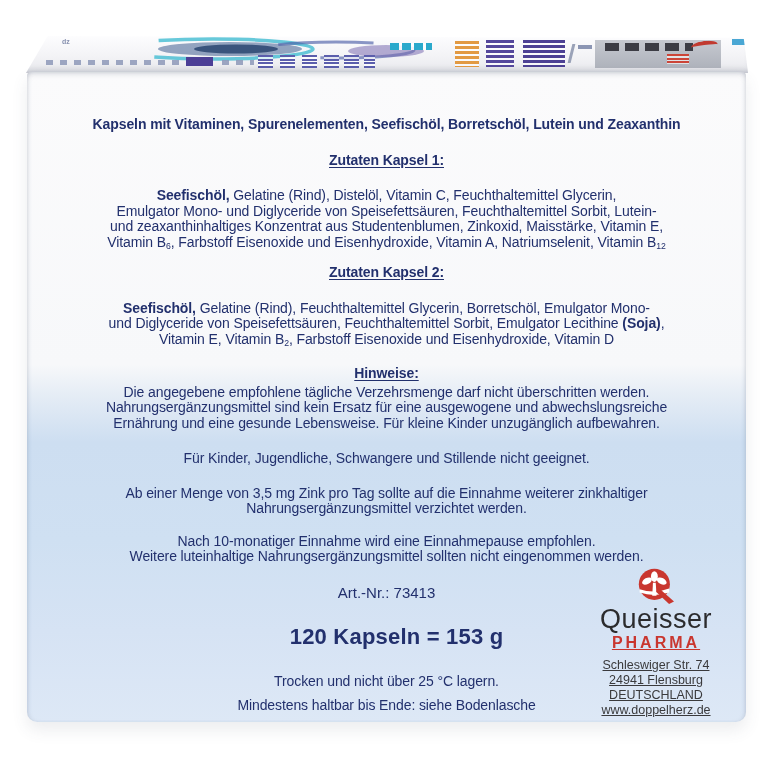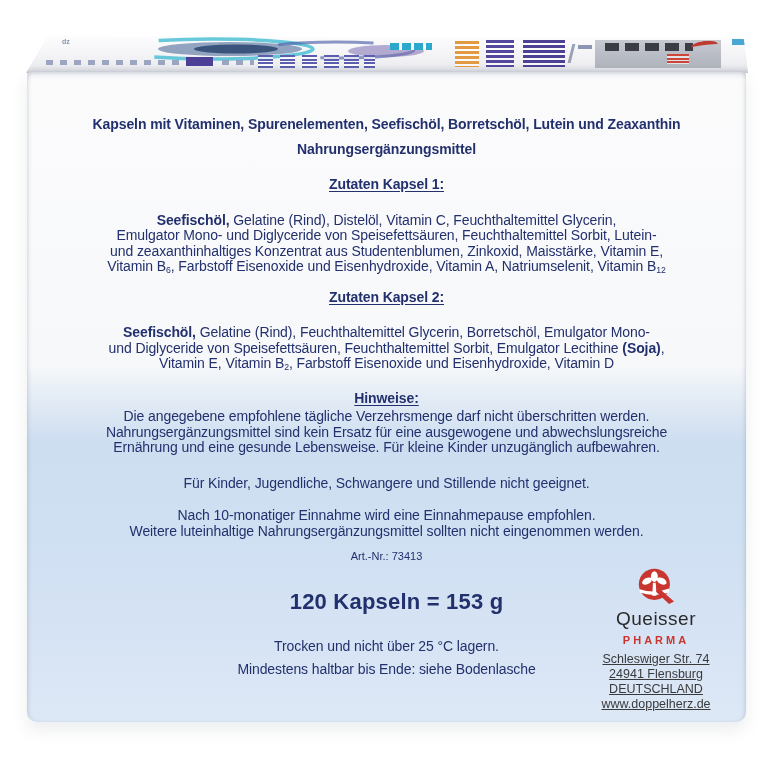--- a/index.html
+++ b/index.html
@@ -63,31 +63,31 @@
   sub{font-size:.62em;line-height:0;vertical-align:-0.18em;}
   .title2{margin-top:9px;}
   .sec-h{margin-top:20px;font-weight:700;text-decoration:underline;text-underline-offset:2px;}
   .h-k2{margin-top:15px;text-decoration:underline;}
   .h-hw{margin-top:19px;}
   .para{margin-top:20px;}
   .p-hw{margin-top:3px;white-space:pre-line;}
   .note1{margin-top:20px;}
   .note2{margin-top:19px;white-space:pre-line;}
   .note3{margin-top:17px;white-space:pre-line;}
-  .artnr{margin-top:10px;font-size:11px;line-height:15.5px;}
+  .artnr{margin-top:20px;font-size:15px;line-height:15.5px;}
   .qty{margin-top:22px;font-size:22px;line-height:30px;font-weight:700;letter-spacing:.2px;margin-left:20px;}
   .storage{margin-top:22px;}
   .mhd{margin-top:8px;}
 
   
   .brand{position:absolute;left:559px;top:496px;width:140px;text-align:center;}
   .brand .logo{display:block;margin:0 auto;}
-  .brand-name{font-size:19px;line-height:28px;font-weight:400;color:var(--brand-dark);
+  .brand-name{font-size:27px;line-height:28px;font-weight:400;color:var(--brand-dark);
     letter-spacing:.5px;margin-top:1px;}
-  .brand-div{font-size:11px;font-weight:700;color:var(--red);letter-spacing:3px;margin-top:1px;}
+  .brand-div{font-size:16px;font-weight:700;color:var(--red);letter-spacing:3px;margin-top:1px;text-decoration:underline;}
   .brand-addr{margin-top:6px;font-size:12.5px;line-height:15px;color:var(--addr);}
   .brand-addr span{display:block;text-decoration:underline;}
 </style>
 </head>
 <body>
 
 <div class="stage">
 
   <div class="flap">
     <div class="flap-decor">
@@ -119,34 +119,35 @@
         <div class="swoosh"></div>
         <div class="redtxt"></div>
       </div>
       <div class="chip chip-blue-end"></div>
     </div>
   </div>
 
   <div class="face">
 
     <div class="t bold">Kapseln mit Vitaminen, Spurenelementen, Seefischöl, Borretschöl, Lutein und Zeaxanthin</div>
-    <div class="t bold title2">Nahrungsergänzungsmittel</div>
 
     <div class="t sec-h">Zutaten Kapsel 1:</div>
     <div class="t para"><span class="b">Seefischöl,</span><span> Gelatine (Rind), Distelöl, Vitamin C, Feuchthaltemittel Glycerin,</span><br><span>Emulgator Mono- und Diglyceride von Speisefettsäuren, Feuchthaltemittel Sorbit, Lutein-</span><br><span>und zeaxanthinhaltiges Konzentrat aus Studentenblumen, Zinkoxid, Maisstärke, Vitamin E,</span><br><span>Vitamin B</span><sub>6</sub><span>, Farbstoff Eisenoxide und Eisenhydroxide, Vitamin A, Natriumselenit, Vitamin B</span><sub>12</sub></div>
 
     <div class="t sec-h h-k2">Zutaten Kapsel 2:</div>
     <div class="t para"><span class="b">Seefischöl,</span><span> Gelatine (Rind), Feuchthaltemittel Glycerin, Borretschöl, Emulgator Mono-</span><br><span>und Diglyceride von Speisefettsäuren, Feuchthaltemittel Sorbit, Emulgator Lecithine </span><span class="b">(Soja)</span><span>,</span><br><span>Vitamin E, Vitamin B</span><sub>2</sub><span>, Farbstoff Eisenoxide und Eisenhydroxide, Vitamin D</span></div>
 
     <div class="t sec-h h-hw">Hinweise:</div>
     <div class="t p-hw">Die angegebene empfohlene tägliche Verzehrsmenge darf nicht überschritten werden.
 Nahrungsergänzungsmittel sind kein Ersatz für eine ausgewogene und abwechslungsreiche
 Ernährung und eine gesunde Lebensweise. Für kleine Kinder unzugänglich aufbewahren.</div>
 
     <div class="t note1">Für Kinder, Jugendliche, Schwangere und Stillende nicht geeignet.</div>
+    <div class="t note2">Ab einer Menge von 3,5 mg Zink pro Tag sollte auf die Einnahme weiterer zinkhaltiger
+Nahrungsergänzungsmittel verzichtet werden.</div>
     <div class="t note3">Nach 10-monatiger Einnahme wird eine Einnahmepause empfohlen.
 Weitere luteinhaltige Nahrungsergänzungsmittel sollten nicht eingenommen werden.</div>
 
     <div class="artnr">Art.-Nr.: 73413</div>
     <div class="qty">120 Kapseln = 153 g</div>
     <div class="t storage">Trocken und nicht über 25 °C lagern.</div>
     <div class="t mhd">Mindestens haltbar bis Ende: siehe Bodenlasche</div>
 
     <div class="brand">
       <svg class="logo" width="40" height="36" viewBox="0 0 48 44">

